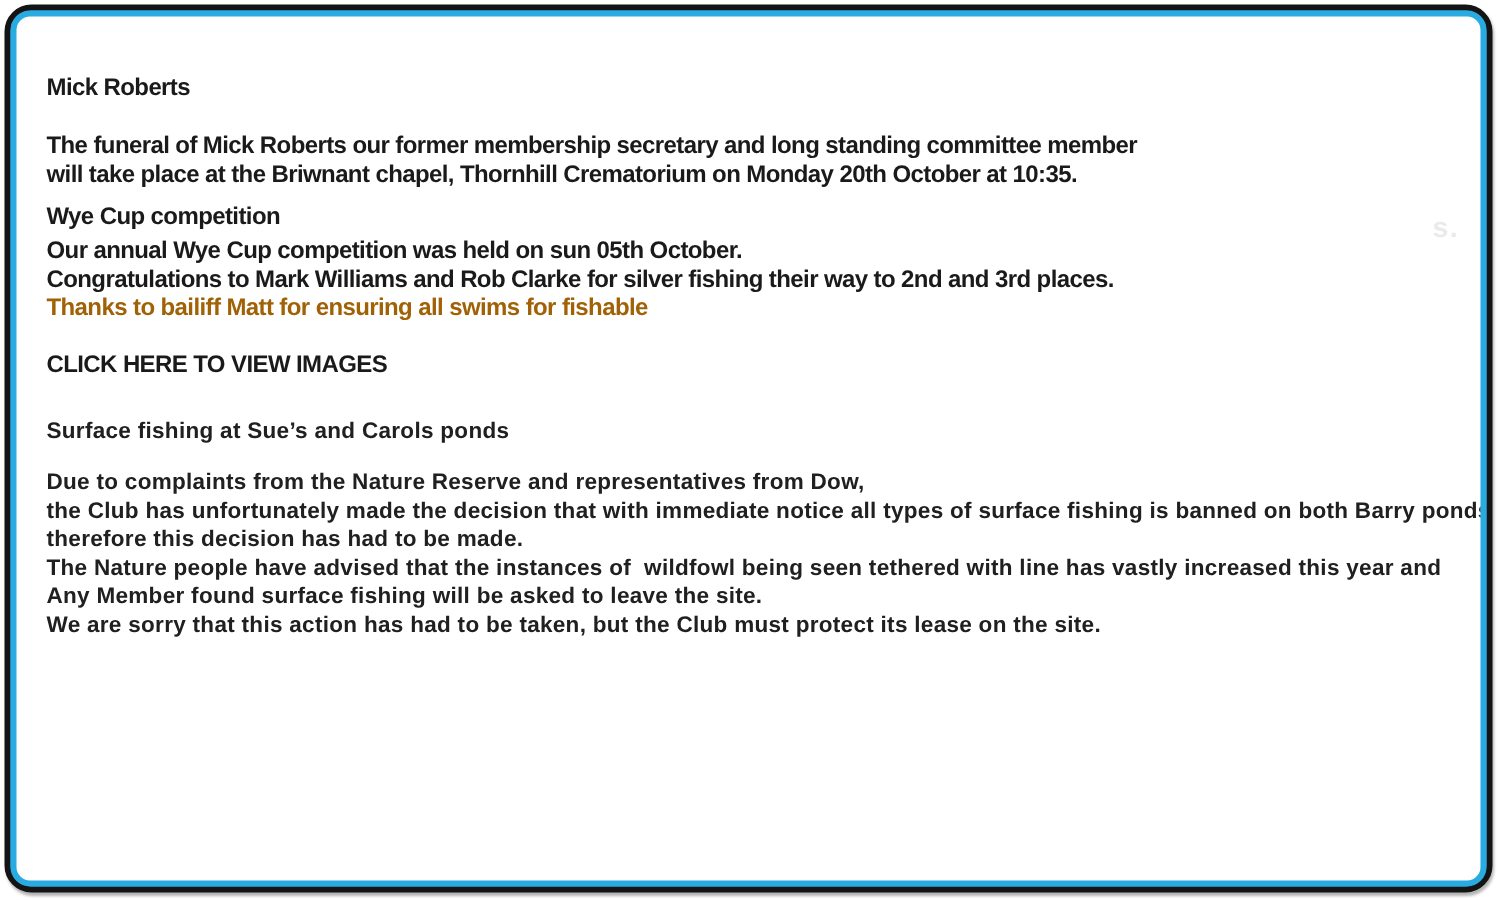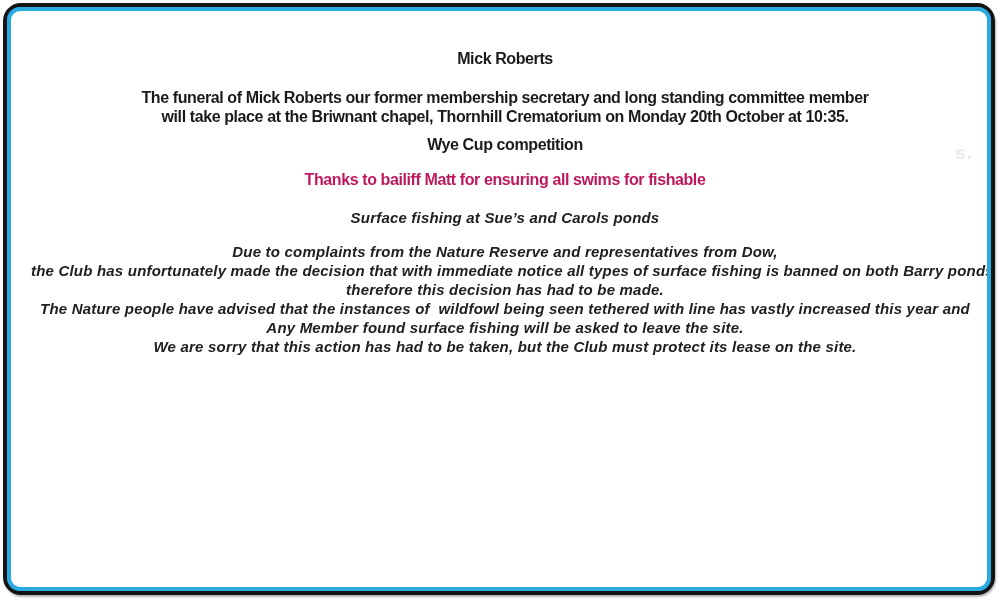--- a/index.html
+++ b/index.html
@@ -30,45 +30,43 @@
     background: #ffffff;
     box-sizing: border-box;
     padding: 38px 8px 0 20px;
     overflow: hidden;
   }
   .heading, .line, .link-line {
     white-space: pre;
     color: #1a1a1a;
     font-weight: bold;
     margin: 0;
-    text-align: center;
   }
   
   .top-style .heading,
   .top-style .line,
   .link-line {
     font-size: 16px;
     line-height: 19px;
     letter-spacing: -0.4px;
   }
   
   .bottom-style .heading,
   .bottom-style .line {
     font-size: 15px;
     line-height: 19px;
     letter-spacing: 0.2px;
     color: #202020;
-    font-style: italic;
   }
   .line { display: block; }
   .sec-funeral .heading   { margin: 0 0 20px 0; }
   .sec-funeral .para      { margin: 0 0 9px 0; }
-  .sec-wye .heading       { margin: 0 0 16px 0; }
+  .sec-wye .heading       { margin: 0 0 4px 0; }
   .sec-wye .para          { margin: 0 0 19px 0; }
-  .line-muted             { color: #be185d; }
+  .line-muted             { color: #a16207; }
   .link-line {
     display: inline-block;
     margin: 0 0 25px 0;
     cursor: pointer;
   }
   .sec-surface { margin-top: 0; }
   .sec-surface .head-block { margin: 0 0 15px 0; }
   .ghost-artifact {
     position: absolute;
     left: 955px;
@@ -89,24 +87,29 @@
       <div class="heading">Mick Roberts</div>
       <div class="para">
         <span class="line">The funeral of Mick Roberts our former membership secretary and long standing committee member</span>
         <span class="line">will take place at the Briwnant chapel, Thornhill Crematorium on Monday 20th October at 10:35.</span>
       </div>
     </div>
 
     <div class="section top-style sec-wye">
       <div class="heading">Wye Cup competition</div>
       <div class="para">
+        <span class="line">Our annual Wye Cup competition was held on sun 05th October.</span>
+        <span class="line">Congratulations to Mark Williams and Rob Clarke for silver fishing their way to 2nd and 3rd places.</span>
         <span class="line line-muted">Thanks to bailiff Matt for ensuring all swims for fishable</span>
       </div>
     </div>
 
+    <div>
+      <span class="link-line">CLICK HERE TO VIEW IMAGES</span>
+    </div>
 
     <div class="section bottom-style sec-surface">
       <div class="head-block">
         <span class="line heading">Surface fishing at Sue’s and Carols ponds</span>
       </div>
       <div class="para">
         <span class="line">Due to complaints from the Nature Reserve and representatives from Dow,</span>
         <span class="line">the Club has unfortunately made the decision that with immediate notice all types of surface fishing is banned on both Barry ponds.</span>
         <span class="line">therefore this decision has had to be made.</span>
         <span class="line">The Nature people have advised that the instances of  wildfowl being seen tethered with line has vastly increased this year and</span>

